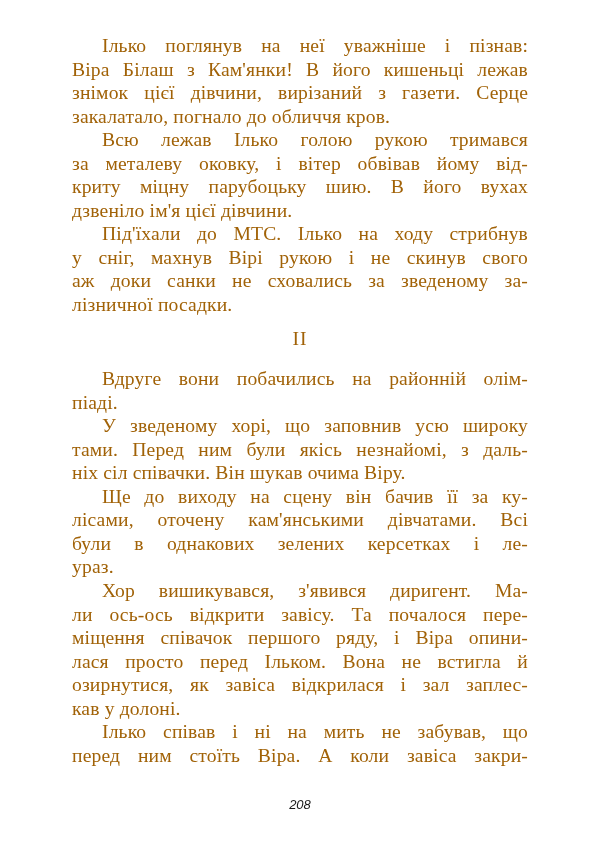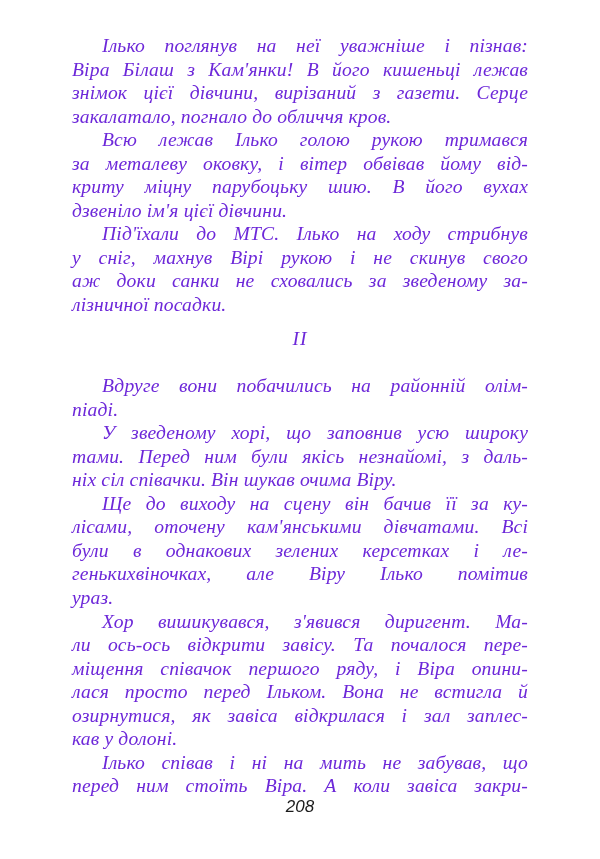--- a/index.html
+++ b/index.html
@@ -1,35 +1,35 @@
 <!DOCTYPE html>
 <html><head>
   <meta charset="utf-8">
   <style>
     html, body { margin: 0; padding: 0; background: #ffffff; }
     body { width: 600px; height: 859px; position: relative; overflow: hidden; }
     .page {
       position: absolute; left: 72px; top: 34px; width: 456px;
       font-family: "Liberation Serif", serif;
-      font-size: 19.6px; line-height: 23.55px; color: #6d28d9; font-style: italic;
+      font-size: 19.6px; line-height: 23.55px; color: #a16207;
     }
     .line {
       display: block; height: 23.55px; white-space: nowrap;
       text-align: justify; text-align-last: justify; letter-spacing: 0.15px;
     }
     .line.indent { padding-left: 30px; }
     .line.last { text-align-last: left; }
     .heading {
       display: block; text-align: center; height: 23.55px;
-      margin: 10px 0 24px 0; letter-spacing: 1px;
+      margin: 10px 0 17px 0; letter-spacing: 1px;
     }
     .pagenum {
       position: absolute; left: 0; width: 600px; top: 797px; text-align: center;
       font-family: "Liberation Sans", sans-serif; font-style: italic;
-      font-size: 17px; color: #1a1a1a;
+      font-size: 13px; color: #1a1a1a;
     }
   </style>
 </head>
 <body>
 
 <div class="page">
   <div id="sec1">
       <span class="line indent">Ілько поглянув на неї уважніше і пізнав:</span>
       <span class="line">Віра Білаш з Кам'янки! В його кишеньці лежав</span>
       <span class="line">знімок цієї дівчини, вирізаний з газети. Серце</span>
@@ -46,21 +46,20 @@
   <div class="heading">II</div>
   <div id="sec2">
       <span class="line indent">Вдруге вони побачились на районній олім-</span>
       <span class="line last">піаді.</span>
       <span class="line indent">У зведеному хорі, що заповнив усю широку</span>
       <span class="line">тами. Перед ним були якісь незнайомі, з даль-</span>
       <span class="line last">ніх сіл співачки. Він шукав очима Віру.</span>
       <span class="line indent">Ще до виходу на сцену він бачив її за ку-</span>
       <span class="line">лісами, оточену кам'янськими дівчатами. Всі</span>
       <span class="line">були в однакових зелених керсетках і ле-</span>
-      <span class="line">генькихвіночках, але Віру Ілько помітив</span>
       <span class="line last">ураз.</span>
       <span class="line indent">Хор вишикувався, з'явився диригент. Ма-</span>
       <span class="line">ли ось-ось відкрити завісу. Та почалося пере-</span>
       <span class="line">міщення співачок першого ряду, і Віра опини-</span>
       <span class="line">лася просто перед Ільком. Вона не встигла й</span>
       <span class="line">озирнутися, як завіса відкрилася і зал заплес-</span>
       <span class="line last">кав у долоні.</span>
       <span class="line indent">Ілько співав і ні на мить не забував, що</span>
       <span class="line">перед ним стоїть Віра. А коли завіса закри-</span>
     </div>

